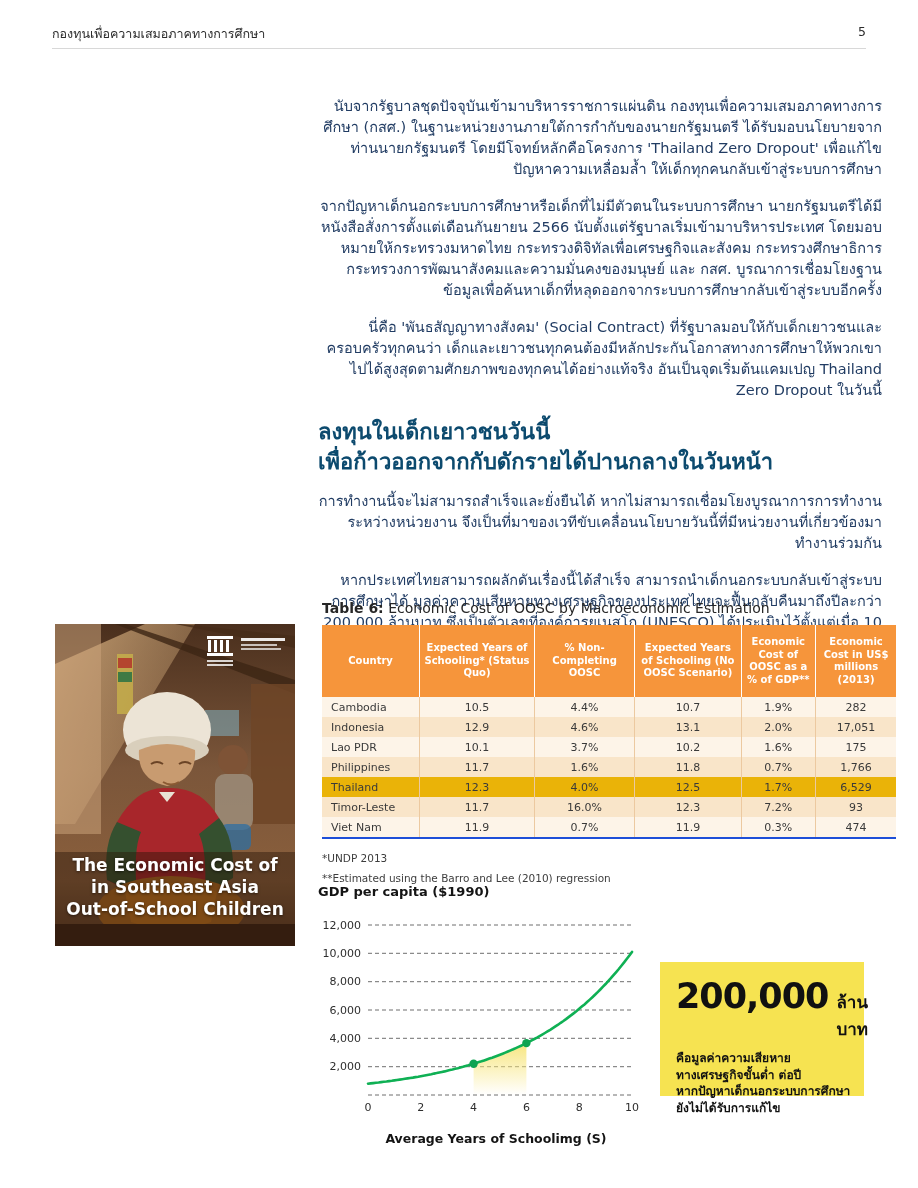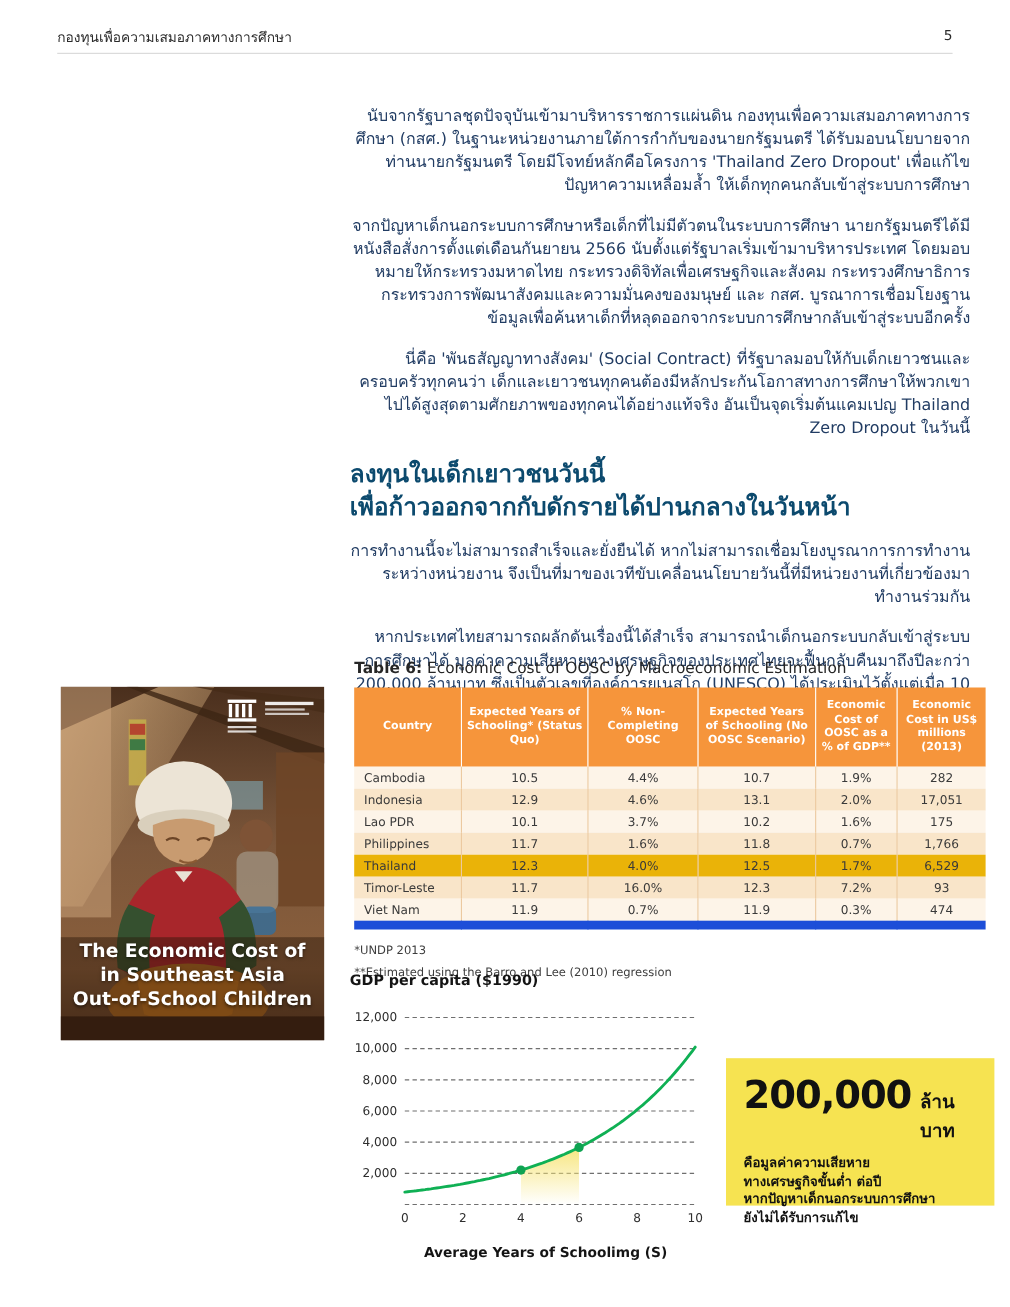--- a/index.html
+++ b/index.html
@@ -25,38 +25,38 @@
   table.cost thead th { background:#f6953b; color:#ffffff; font-weight:bold; font-size:10px;
     line-height:1.25; text-align:center; vertical-align:middle; padding:10px 4px; height:72px;
     border-left:1px solid #ffffff; }
   table.cost thead th:first-child { border-left:none; }
   table.cost tbody td { font-size:11px; color:#3a3a3a; text-align:center; padding:3.5px 4px;
     border-left:1px solid #ecc9a0; }
   table.cost tbody td:first-child { text-align:left; padding-left:9px; border-left:none; }
   table.cost tbody tr:nth-child(odd)  { background:#fdf4e8; }
   table.cost tbody tr:nth-child(even) { background:#f9e5c9; }
   table.cost tbody tr.hl { background:#eab308; }
-  table.cost tbody { border-bottom:8px solid #1d4ed8; }
+  table.cost tbody { border-bottom:2px solid #1d4ed8; }
   .footnotes { margin-top:10px; font-size:10.5px; color:#3d3d3d; line-height:1.9; }
 
   
   .cover { position:absolute; left:55px; top:624px; width:240px; height:322px; overflow:hidden; }
   .cover svg { display:block; }
   .cover-title { position:absolute; left:0; right:0; bottom:26px; text-align:center;
     color:#ffffff; font-weight:bold; font-size:17px; line-height:1.3;
     text-shadow:0 1px 3px rgba(0,0,0,.55); }
 
   
   .chartwrap { position:absolute; left:318px; top:884px; width:322px; }
   .chart-title { font-size:13px; font-weight:bold; color:#141414; margin-bottom:6px; }
   .chart-xlabel { text-align:center; font-size:12.5px; font-weight:bold; color:#141414;
     margin-top:4px; padding-left:34px; }
 
   
-  .callout { position:absolute; left:660px; top:962px; width:244px; height:134px;
+  .callout { position:absolute; left:660px; top:962px; width:204px; height:134px;
     background:#f6e351; padding:14px 14px 10px 16px; color:#111111; }
   .callout .bigrow { display:flex; align-items:baseline; gap:8px; margin-bottom:8px; }
   .callout .bignum { font-size:35px; font-weight:bold; letter-spacing:-1px; }
   .callout .unit { font-size:17px; font-weight:bold; }
   .callout .desc { font-size:12px; font-weight:bold; line-height:1.38; white-space:nowrap; }
 </style>
 </head>
 <body>
 
 <div class="page">

